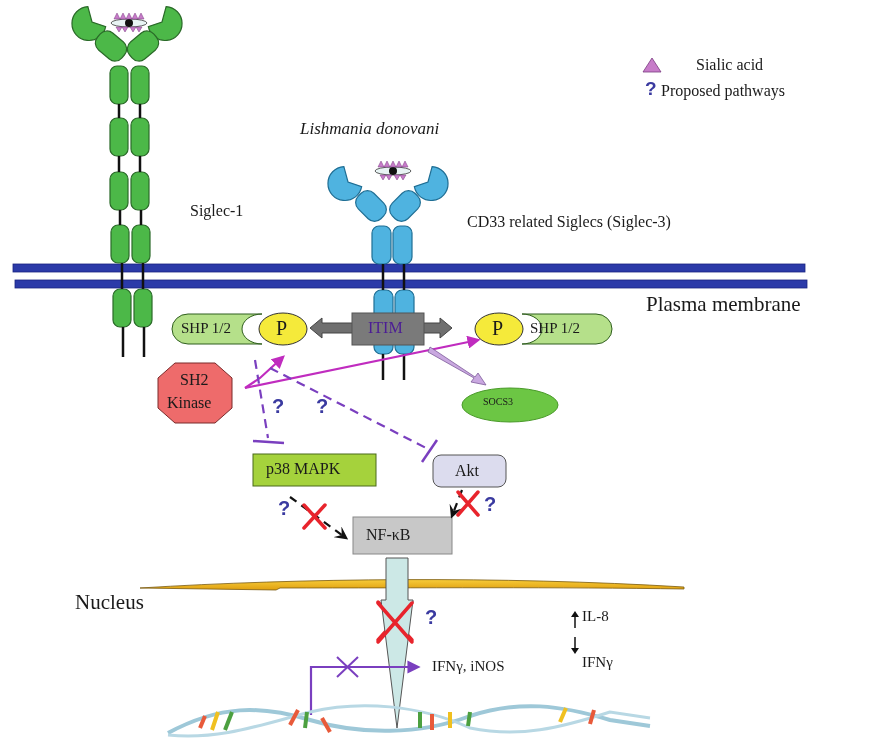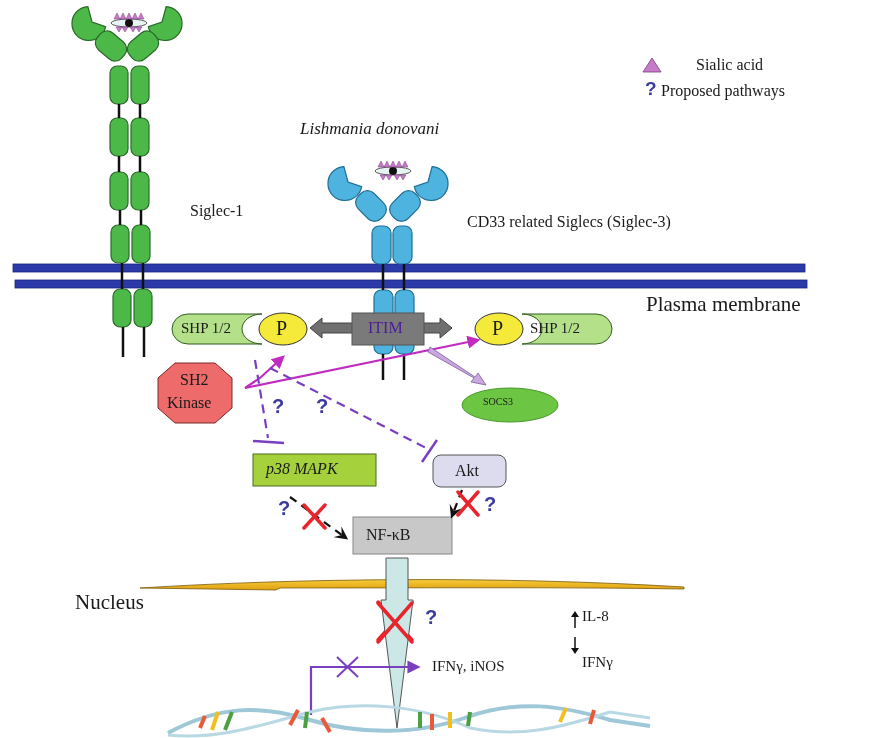--- a/index.html
+++ b/index.html
@@ -224,21 +224,21 @@
 <span class="lbl serif" style="left:492px;top:318px;font-size:20px;">P</span>
 <span class="lbl serif" style="left:530px;top:321px;font-size:15px;">SHP 1/2</span>
 
 <span class="lbl serif" style="left:180px;top:372px;font-size:16px;">SH2</span>
 <span class="lbl serif" style="left:167px;top:395px;font-size:16px;">Kinase</span>
 <span class="lbl serif" style="left:483px;top:397px;font-size:10px;">SOCS3</span>
 
 <span class="lbl q" style="left:272px;top:396px;font-size:20px;">?</span>
 <span class="lbl q" style="left:316px;top:396px;font-size:20px;">?</span>
 
-<span class="lbl serif" style="left:266px;top:461px;font-size:16px;font-style:italic;">p38 MAPK</span>
+<span class="lbl serif" style="left:266px;top:461px;font-size:16px;">p38 MAPK</span>
 <span class="lbl serif" style="left:455px;top:463px;font-size:16px;">Akt</span>
 <span class="lbl serif" style="left:366px;top:527px;font-size:16px;">NF-κB</span>
 
 <span class="lbl q" style="left:278px;top:498px;font-size:20px;">?</span>
 <span class="lbl q" style="left:484px;top:494px;font-size:20px;">?</span>
 <span class="lbl q" style="left:425px;top:607px;font-size:20px;">?</span>
 
 <span class="lbl serif" style="left:27px;top:592px;font-size:21px;margin-left:48px;">Nucleus</span>
 <span class="lbl serif" style="left:582px;top:609px;font-size:15px;">IL-8</span>
 <span class="lbl serif" style="left:582px;top:634px;font-size:15px;margin-top:21px;">IFNγ</span>

